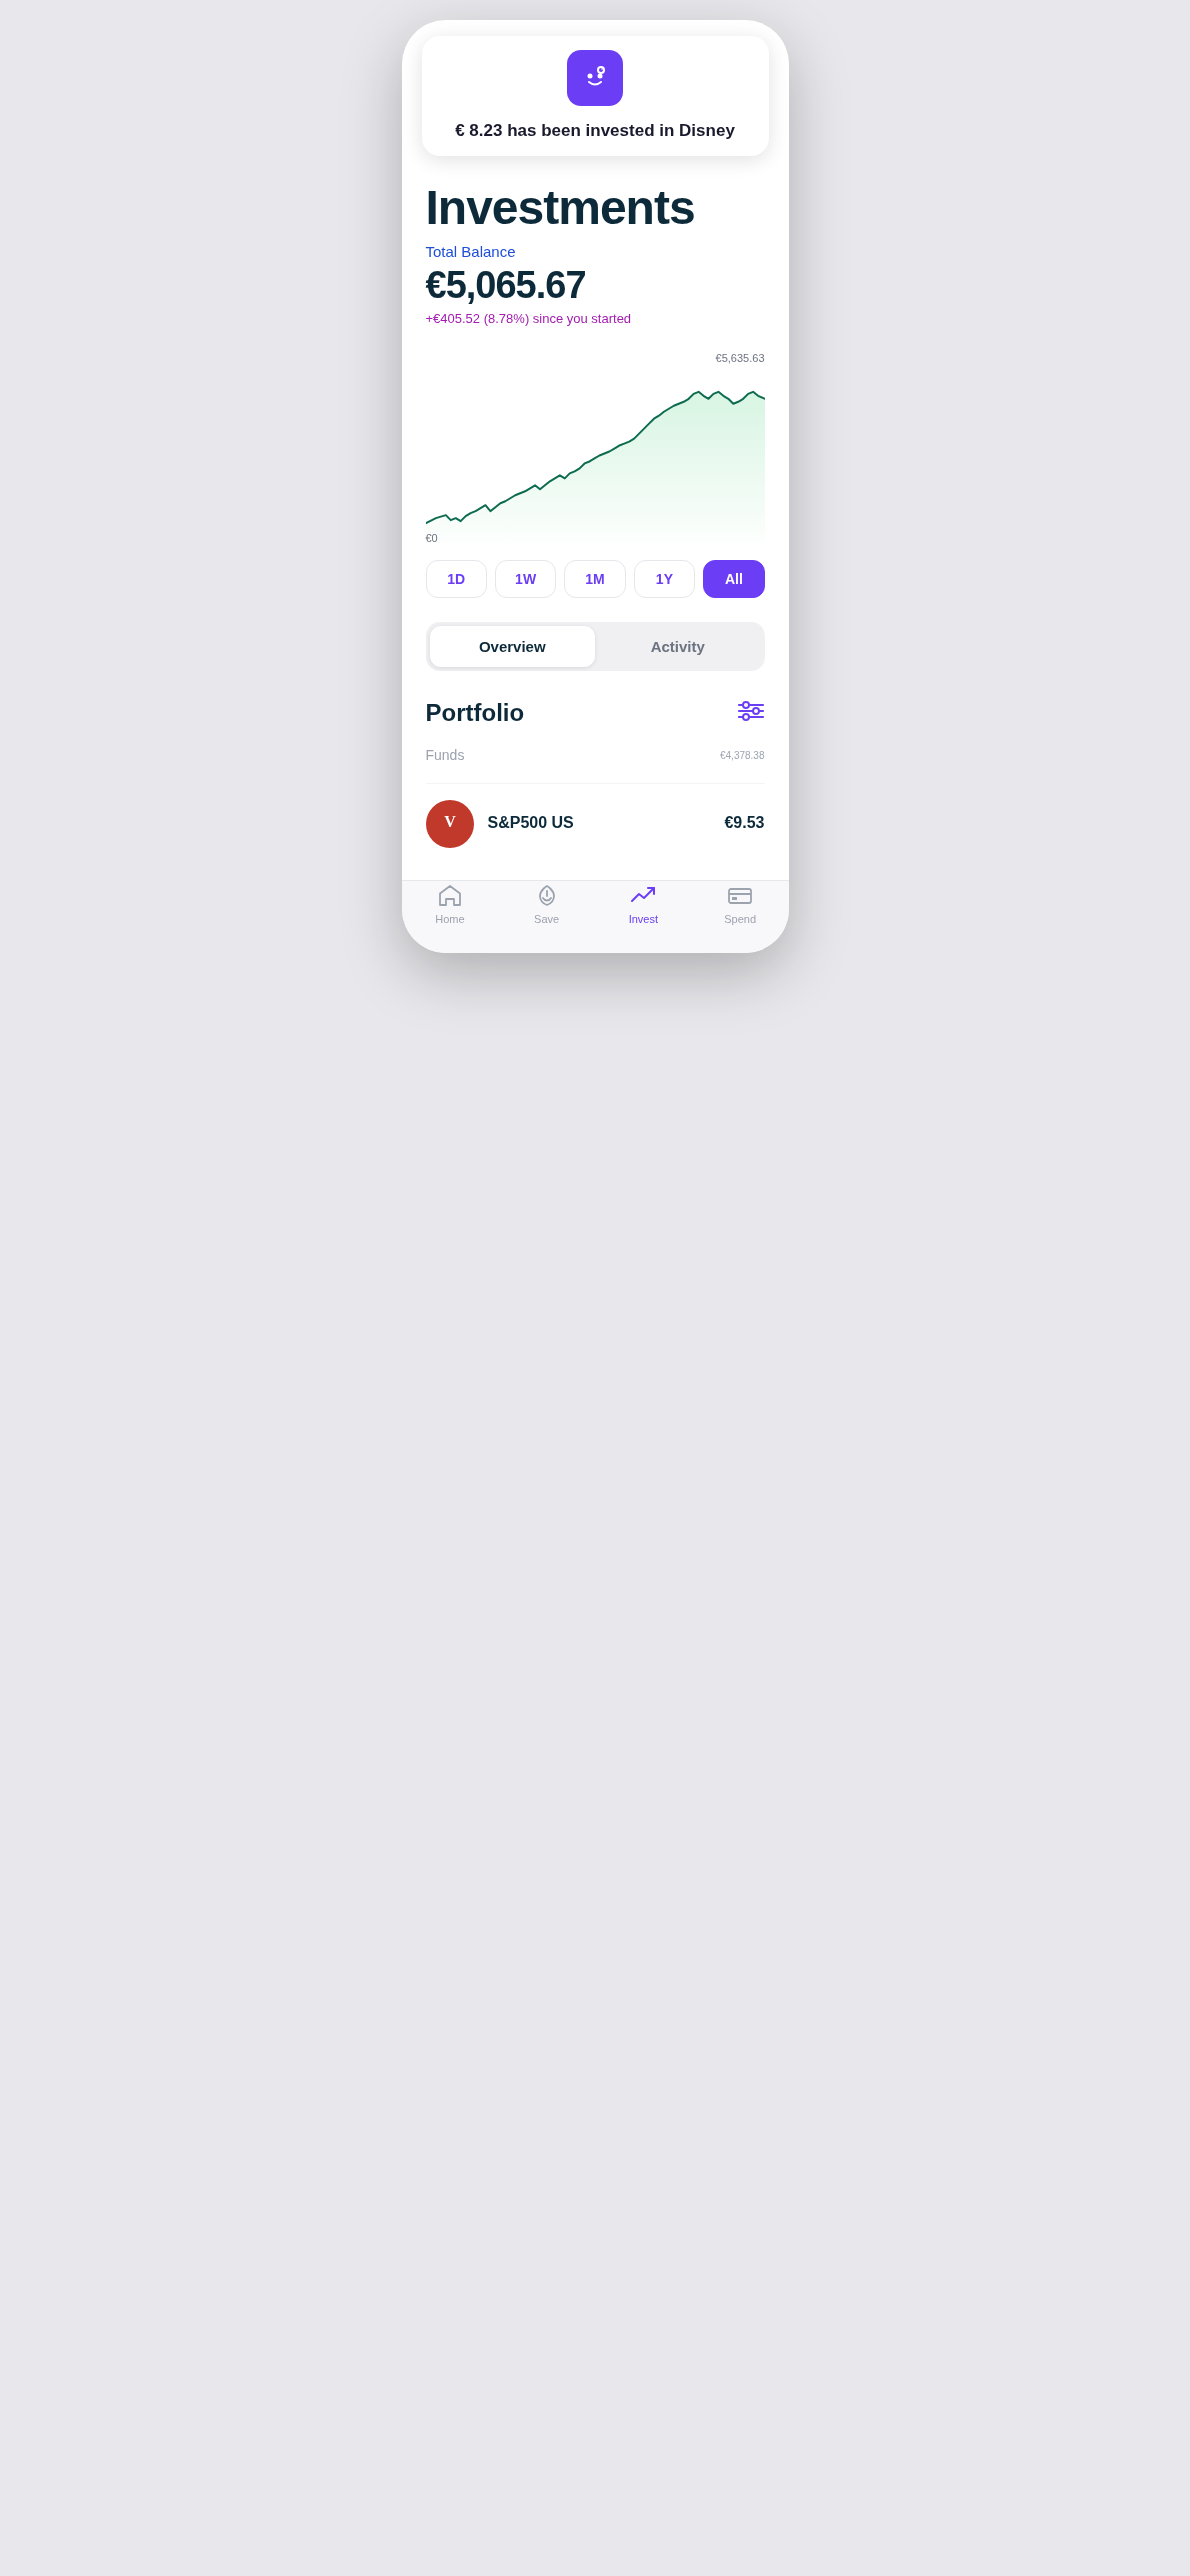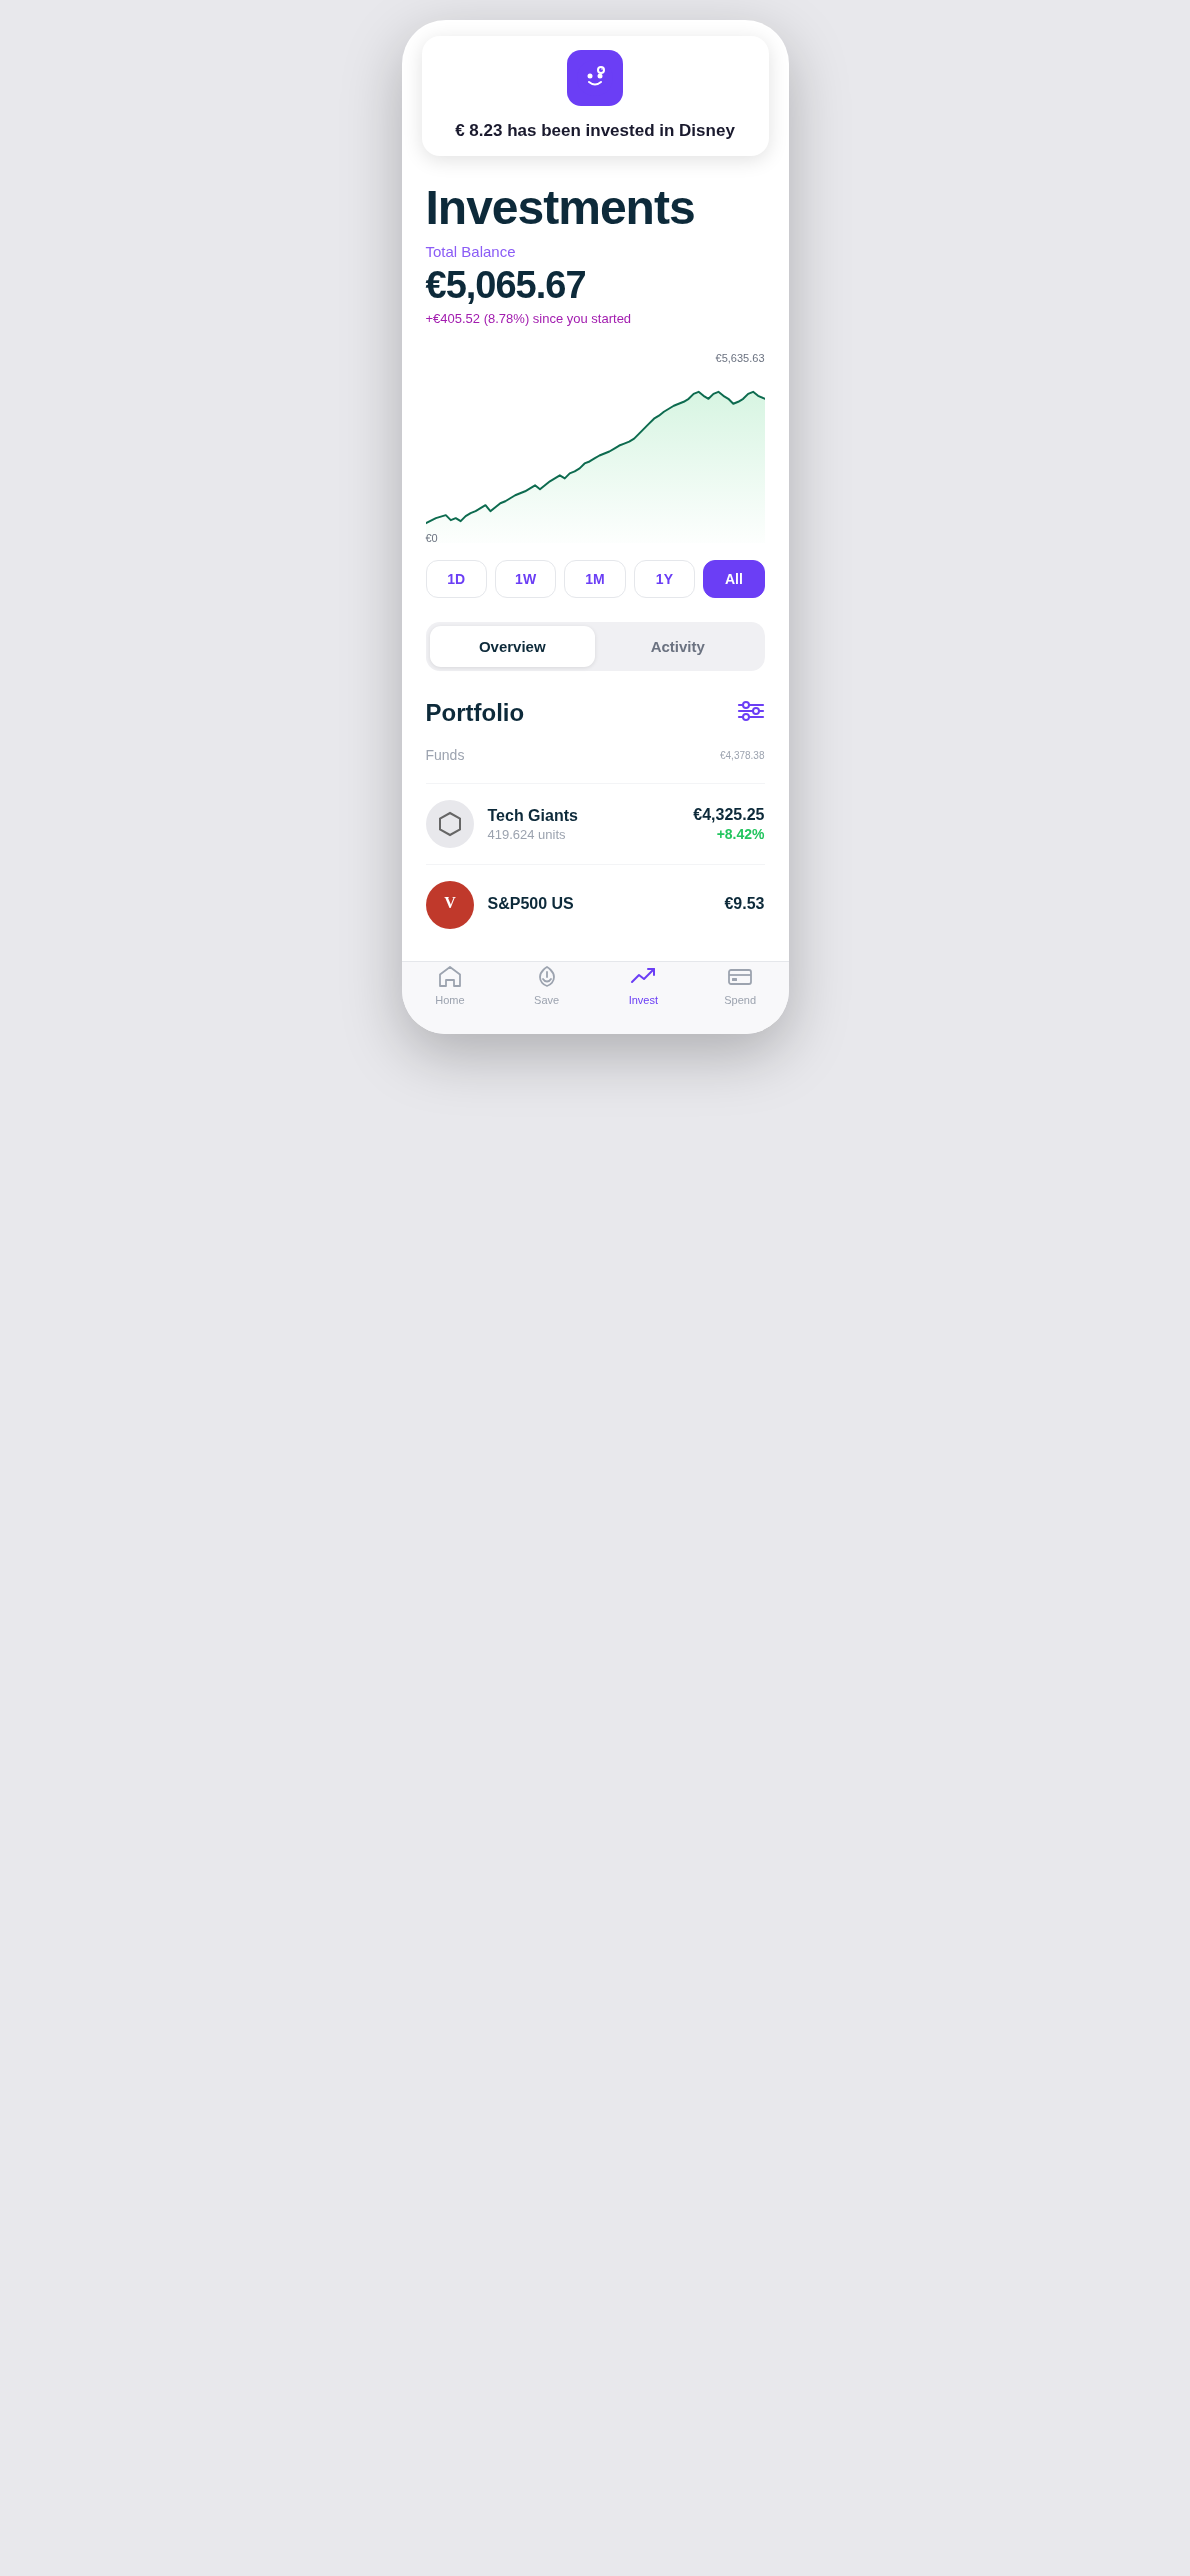--- a/index.html
+++ b/index.html
@@ -58,21 +58,21 @@
     }
     .page-title {
       font-size: 48px;
       font-weight: 800;
       color: #0d2a3a;
       letter-spacing: -1px;
       margin-bottom: 8px;
     }
     .balance-label {
       font-size: 15px;
-      color: #8b5cf6;
+      color: #1d4ed8;
       margin-bottom: 4px;
     }
     .balance-amount {
       font-size: 38px;
       font-weight: 800;
       color: #0d2a3a;
       letter-spacing: -1px;
       margin-bottom: 4px;
     }
     .balance-change {
@@ -333,35 +333,20 @@
           <circle cx="9" cy="17" r="3" fill="white" stroke="#6b3ef5" stroke-width="2"></circle>
         </svg>
       </div>
     </div>
 
     <div class="funds-header">
       <div class="funds-label">Funds</div>
       <div class="funds-total">€4,378.38</div>
     </div>
 
-    <div class="fund-item">
-      <div class="fund-logo hex-bg">
-        <svg width="26" height="26" viewBox="0 0 26 26" fill="none">
-          <path d="M13 2L23 7.5V18.5L13 24L3 18.5V7.5L13 2Z" stroke="#666" stroke-width="2" fill="none"></path>
-        </svg>
-      </div>
-      <div class="fund-info">
-        <div class="fund-name">Tech Giants</div>
-        <div class="fund-units">419.624 units</div>
-      </div>
-      <div class="fund-values">
-        <div class="fund-amount">€4,325.25</div>
-        <div class="fund-change-pos">+8.42%</div>
-      </div>
-    </div>
 
     <div class="fund-item">
       <div class="fund-logo vanguard-bg">
         <svg width="28" height="28" viewBox="0 0 28 28" fill="none">
           <text x="50%" y="60%" text-anchor="middle" fill="white" font-size="16" font-weight="900" font-family="serif">V</text>
         </svg>
       </div>
       <div class="fund-info">
         <div class="fund-name">S&amp;P500 US</div>
         <div class="fund-units"></div>

